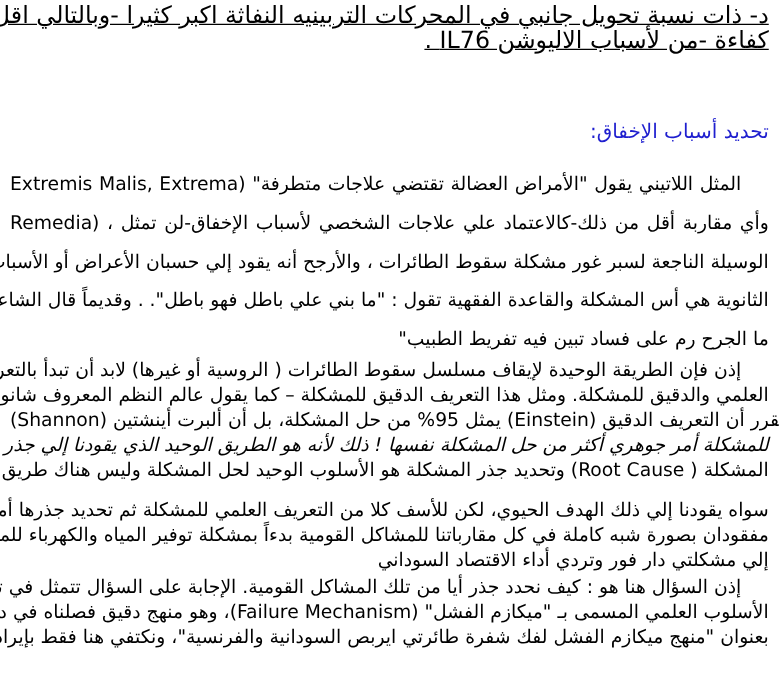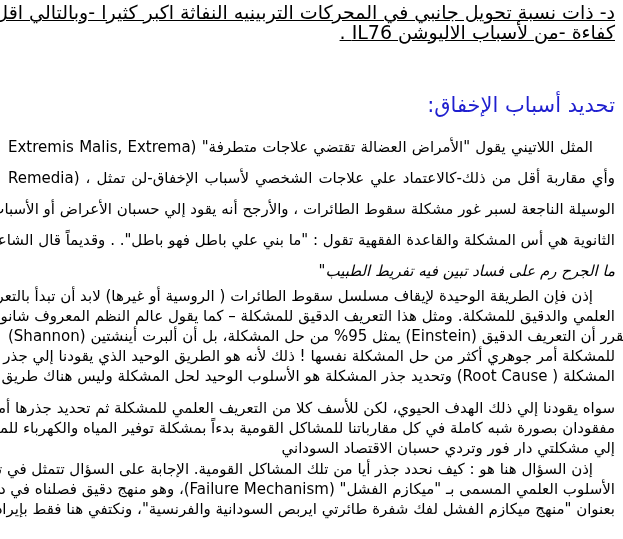--- a/index.html
+++ b/index.html
@@ -37,21 +37,21 @@
   }
   .line.last {
     text-align-last: right;
   }
   .heading {
     position: absolute;
     right: 8px;
     top: 90px;
     direction: rtl;
     font-family: "DejaVu Sans", "Liberation Sans", sans-serif;
-    font-size: 21px;
+    font-size: 16px;
     line-height: 30px;
     color: #1f1fcf;
     white-space: nowrap;
   }
   .sm { font-size: 19px; text-decoration: underline; }
 </style>
 </head>
 <body>
 
 <div class="page">
@@ -59,28 +59,28 @@
   <div class="line sm" style="top:2px;">د- ذات نسبة تحويل جانبي في المحركات التربينيه النفاثة اكبر كثيرا -وبالتالي اقل ازعاجاً وأكثر</div>
   <div class="line sm last" style="top:22px;">كفاءة -من لأسباب الاليوشن IL76 .</div>
 
 
   <div class="heading">تحديد أسباب الإخفاق:</div>
 
   <div class="line" style="top:137px; right:30px;">المثل اللاتيني يقول "الأمراض العضالة تقتضي علاجات متطرفة" (Extremis Malis, Extrema</div>
   <div class="line" style="top:168px;">Remedia) ، وأي مقاربة أقل من ذلك-كالاعتماد علي علاجات الشخصي لأسباب الإخفاق-لن تمثل</div>
   <div class="line" style="top:199px;">الوسيلة الناجعة لسبر غور مشكلة سقوط الطائرات ، والأرجح أنه يقود إلي حسبان الأعراض أو الأسباب</div>
   <div class="line" style="top:230px;">الثانوية هي أس المشكلة والقاعدة الفقهية تقول : "ما بني علي باطل فهو باطل". . وقديماً قال الشاعر: "إذا</div>
-  <div class="line last" style="top:261px;font-style:italic;">ما الجرح رم على فساد تبين فيه تفريط الطبيب"</div>
+  <div class="line last" style="top:261px;">ما الجرح رم على فساد تبين فيه تفريط الطبيب"</div>
 
   <div class="line" style="top:286px; right:30px;">إذن فإن الطريقة الوحيدة لإيقاف مسلسل سقوط الطائرات ( الروسية أو غيرها) لابد أن تبدأ بالتعريف</div>
   <div class="line" style="top:306px;">العلمي والدقيق للمشكلة. ومثل هذا التعريف الدقيق للمشكلة – كما يقول عالم النظم المعروف شانون</div>
   <div class="line" style="top:326px;">(Shannon) يمثل 95% من حل المشكلة، بل أن ألبرت أينشتين (Einstein) يقرر أن التعريف الدقيق</div>
-  <div class="line" style="top:346px;">للمشكلة أمر جوهري أكثر من حل المشكلة نفسها ! ذلك لأنه هو الطريق الوحيد الذي يقودنا إلي جذر</div>
+  <div class="line" style="top:346px;font-style:italic;">للمشكلة أمر جوهري أكثر من حل المشكلة نفسها ! ذلك لأنه هو الطريق الوحيد الذي يقودنا إلي جذر</div>
   <div class="line" style="top:366px;">المشكلة ( Root Cause) وتحديد جذر المشكلة هو الأسلوب الوحيد لحل المشكلة وليس هناك طريق أخر</div>
   <div class="line" style="top:398px;">سواه يقودنا إلي ذلك الهدف الحيوي، لكن للأسف كلا من التعريف العلمي للمشكلة ثم تحديد جذرها أمران</div>
   <div class="line" style="top:418px;">مفقودان بصورة شبه كاملة في كل مقارباتنا للمشاكل القومية بدءاً بمشكلة توفير المياه والكهرباء للمواطنين</div>
-  <div class="line last" style="top:438px;">إلي مشكلتي دار فور وتردي حسبان الاقتصاد السوداني</div>
+  <div class="line last" style="top:438px;">إلي مشكلتي دار فور وتردي أداء الاقتصاد السوداني</div>
 
   <div class="line" style="top:459px; right:30px;">إذن السؤال هنا هو : كيف نحدد جذر أيا من تلك المشاكل القومية. الإجابة على السؤال تتمثل في تبني</div>
   <div class="line" style="top:479px;">الأسلوب العلمي المسمى بـ "ميكازم الفشل" (Failure Mechanism)، وهو منهج دقيق فصلناه في دراسة</div>
   <div class="line" style="top:499px;">بعنوان "منهج ميكازم الفشل لفك شفرة طائرتي ايربص السودانية والفرنسية"، ونكتفي هنا فقط بإيراد</div>
 
 </div>
 
 </body></html>

